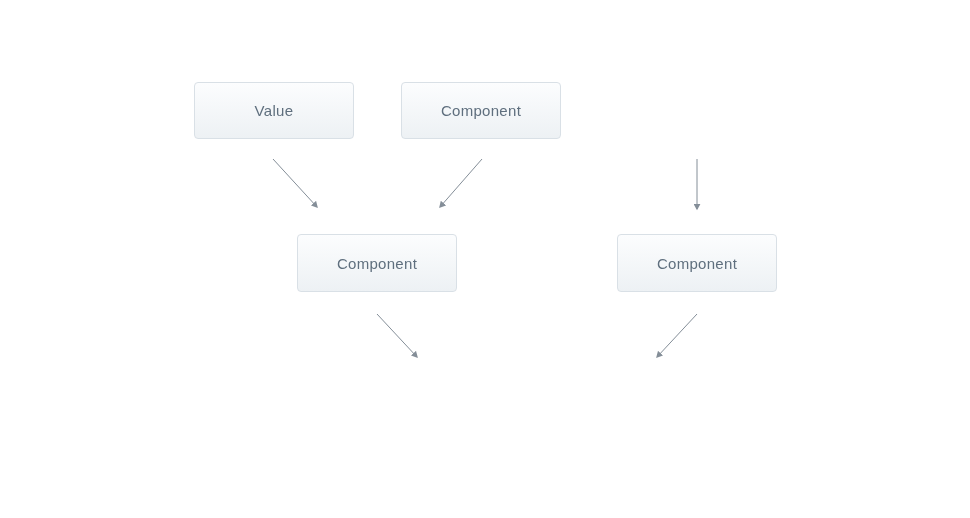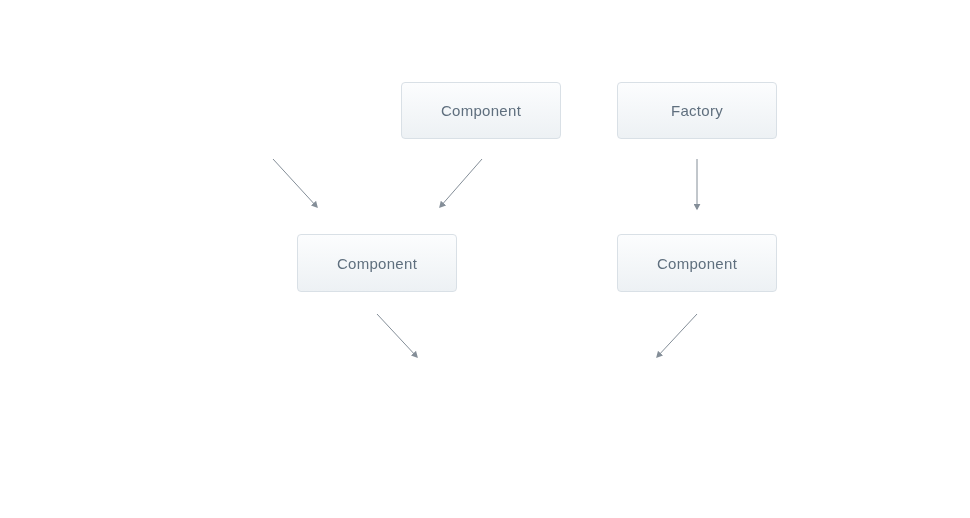--- a/index.html
+++ b/index.html
@@ -61,28 +61,28 @@
         <path d="M0,0 L6.5,3.5 L0,7 Z" fill="#848e98"></path>
       </marker>
     </defs>
     <line x1="273" y1="159" x2="317" y2="207" stroke="#848e98" stroke-width="1" marker-end="url(#arrowhead)"></line>
     <line x1="482" y1="159" x2="440" y2="207" stroke="#848e98" stroke-width="1" marker-end="url(#arrowhead)"></line>
     <line x1="697" y1="159" x2="697" y2="209" stroke="#848e98" stroke-width="1" marker-end="url(#arrowhead)"></line>
     <line x1="377" y1="314" x2="417" y2="357" stroke="#848e98" stroke-width="1" marker-end="url(#arrowhead)"></line>
     <line x1="697" y1="314" x2="657" y2="357" stroke="#848e98" stroke-width="1" marker-end="url(#arrowhead)"></line>
   </svg>
 
+  <div class="node pos-value">
+    <span class="node-label">Value</span>
+  </div>
 
   <div class="node pos-component-top">
     <span class="node-label">Component</span>
   </div>
 
-  <div class="node pos-factory">
-    <span class="node-label">Factory</span>
-  </div>
 
   <div class="node pos-component-left">
     <span class="node-label">Component</span>
   </div>
 
   <div class="node pos-component-right">
     <span class="node-label">Component</span>
   </div>
 
 

